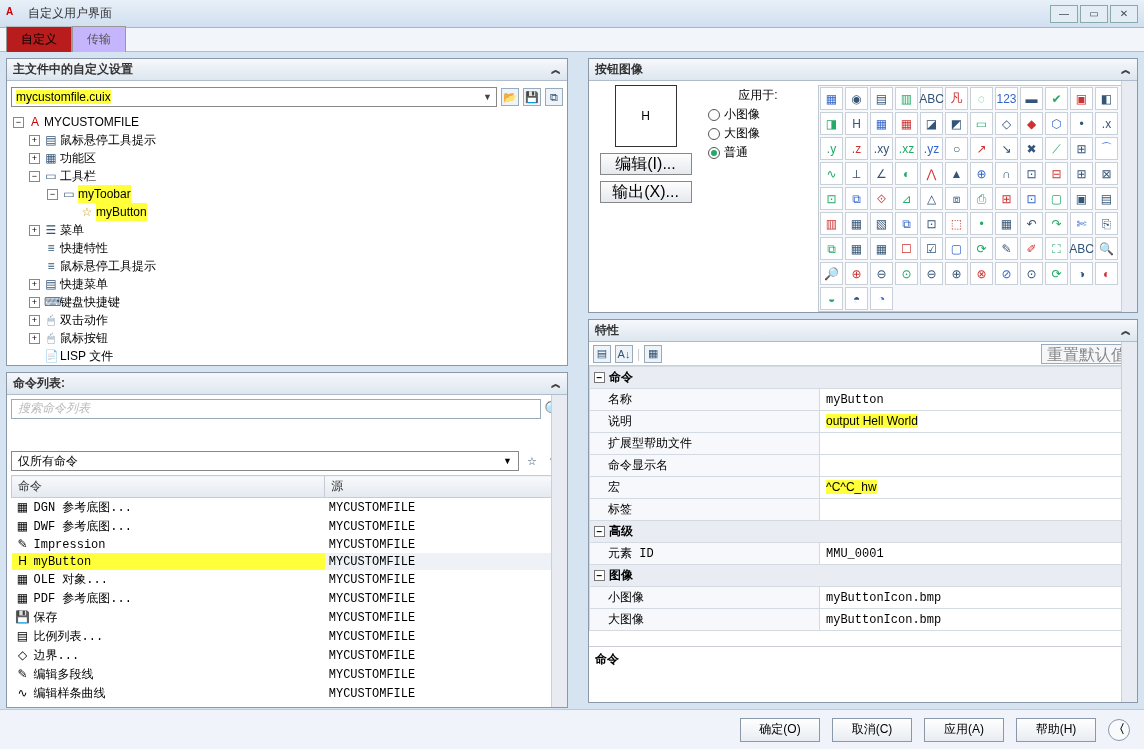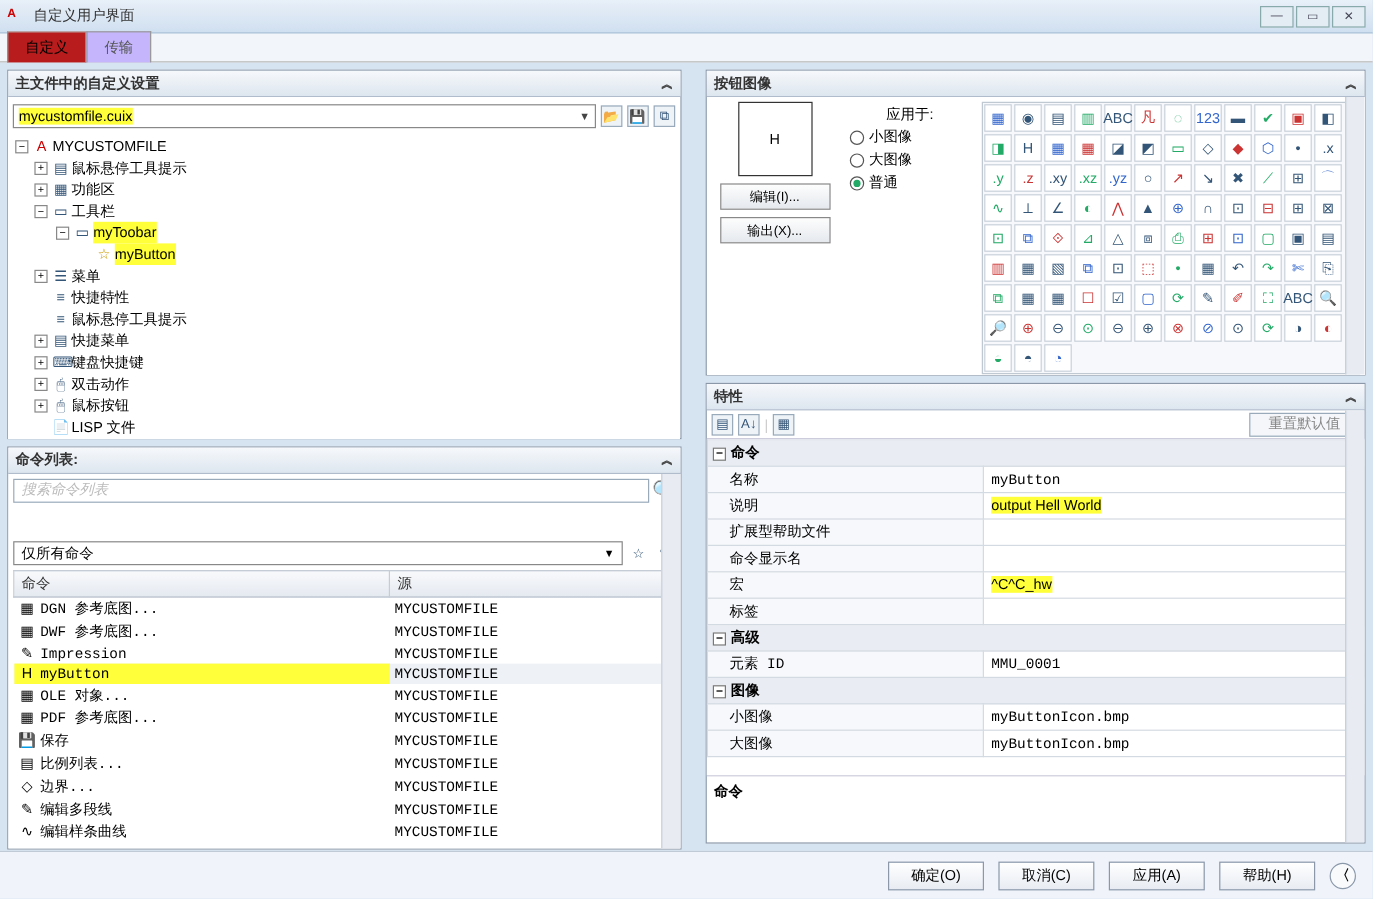--- a/index.html
+++ b/index.html
@@ -55,35 +55,35 @@
 .cmd-table td{ padding:1px 4px; white-space:nowrap; font-family:"SimSun","Courier New",monospace;}
 .cmd-table tr.sel{ background:#eef2f7;}
 .cmd-table tr.hlrow td:first-child{ background:#ffff3a;}
 .cmd-icon{ display:inline-block; width:14px; text-align:center; margin-right:4px;}
 
 
 .btnimg-body { display:flex; gap:10px; }
 .preview-col{ width:105px; display:flex; flex-direction:column; align-items:center; gap:6px;}
 .preview-box{ width:62px; height:62px; border:1px solid #333; background:#fff; display:flex; align-items:center; justify-content:center; font-size:46px; font-family: "Times New Roman",serif; font-weight:normal; position: relative;}
 .preview-halo{ position:absolute; inset:-4px; background:#ffff3a; z-index:-1;}
-.dlgbtn{ width:92px; height:22px; border:1px solid #888; background:linear-gradient(#fdfdfd,#e5e9ee); cursor:pointer; font-size:11px; padding:0; }
+.dlgbtn{ width:92px; height:22px; border:1px solid #888; background:linear-gradient(#fdfdfd,#e5e9ee); cursor:pointer; font-size:16px; padding:0; }
 .applycol{ width:100px; display:flex; flex-direction:column; gap:2px; padding-top:2px;text-align:center;}
 .radio{ display:flex; align-items:center; gap:4px;}
 .radio .dot{ width:12px; height:12px; border:1px solid #555; border-radius:50%; display:inline-flex; align-items:center; justify-content:center;}
 .radio.sel .dot::after{ content:""; width:6px; height:6px; border-radius:50%; background:#2a6;}
 .nameline{ display:flex; gap:27px; padding:4px 0 0 4px; }
 
 
 .icon-palette{ flex:1; border:1px solid #c0c8d2; background:#f6f8fb; max-height: 230px; overflow:hidden; display:flex; flex-wrap:wrap; align-content:flex-start;}
 .pal{ width:23px; height:23px; border:1px solid #c8d0da; background:#fff; margin:1px; display:flex; align-items:center; justify-content:center; font-size:12px; color:#357; cursor:pointer;}
 .pal.red{color:#c33;} .pal.grn{color:#2a6;} .pal.blu{color:#36c;}
 
 
 .prop-toolbar{ height:24px; display:flex; align-items:center; padding:0 4px; gap:4px; border-bottom:1px solid #ccd;}
-.resetbtn{ margin-left:auto; width:92px; height:20px; border:1px solid #9ab; background:#f4f6f9; color:#888; font-size:12px;}
+.resetbtn{ margin-left:auto; width:92px; height:20px; border:1px solid #9ab; background:#f4f6f9; color:#888; font-size:16px;}
 .prop-grid{ width:100%; border-collapse:collapse;}
 .prop-grid td{ border:1px solid #d4dae2; padding:2px 6px; font-family:"SimSun","Courier New",monospace;}
 .prop-grid .grp td{ background:#e9edf3; font-weight:bold;}
 .prop-grid td.k{ width:230px; background:#f6f8fb; padding-left:18px;}
 .prop-grid td.grptd{ background:#e9edf3; font-weight:bold; padding-left:4px;}
 .prop-grid td.grptd .pm{ display:inline-block; width:11px; height:11px; border:1px solid #777; text-align:center; line-height:9px; font-size:10px; margin-right:4px; background:#fff;}
 .valhl{ background:#ffff3a; }
 .cmdhelp{ height:56px; border-top:1px solid #ccd; padding:4px 6px;}
 .cmdhelp .lbl{ font-weight:bold; margin-bottom:4px;}
 

